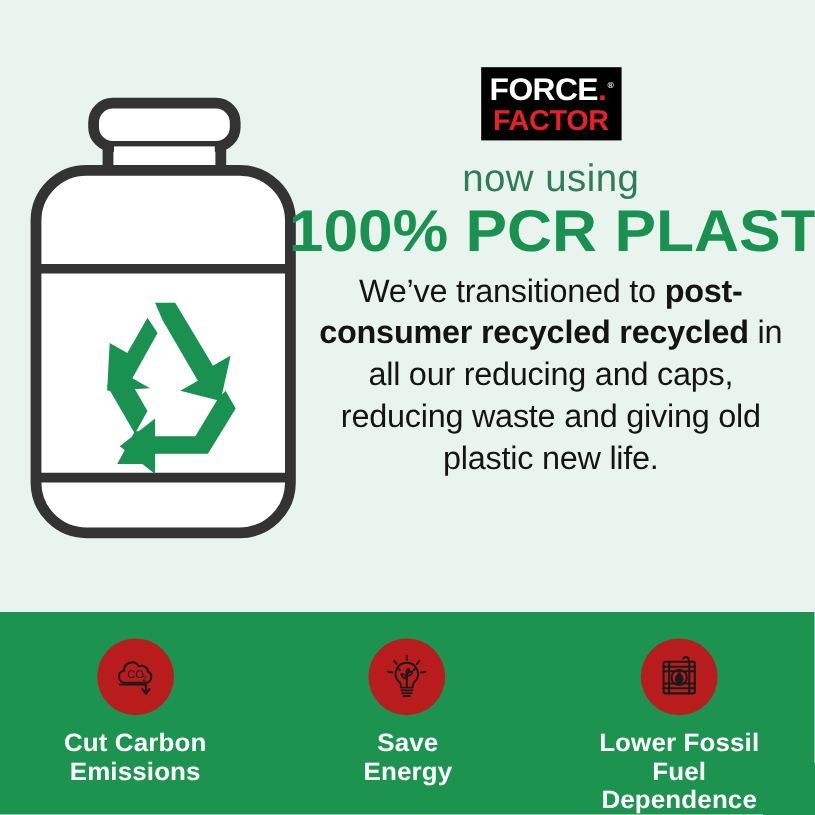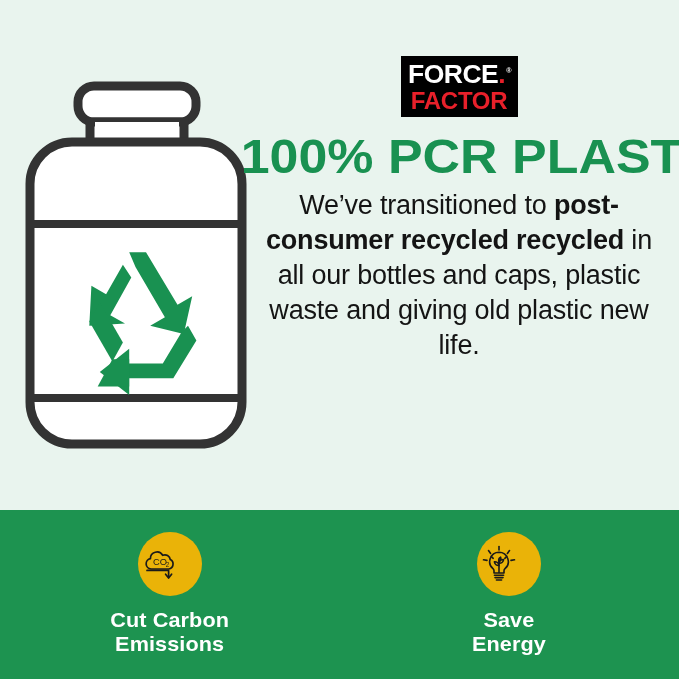--- a/index.html
+++ b/index.html
@@ -156,23 +156,24 @@
   .feature {
     width: 168px;
     display: flex;
     flex-direction: column;
     align-items: center;
   }
   .feature-icon {
     width: 64px;
     height: 64px;
     border-radius: 50%;
-    background: #eab308;
+    background: #b91c1c;
     display: flex;
     align-items: center;
+    justify-content: center;
     margin-bottom: 12px;
   }
   .feature-icon svg {
     display: block;
   }
   .feature-label {
     color: #ffffff;
     font-family: "Liberation Sans Narrow", "Liberation Sans", sans-serif;
     font-weight: 700;
     font-size: 21px;
@@ -222,24 +223,25 @@
 
     <div class="right-col">
 
       <div class="logo-row">
         <div class="logo-box">
           <div class="logo-force"><span>FORCE</span><span class="dot">.</span><span class="logo-reg">®</span></div>
           <div class="logo-factor">FACTOR</div>
         </div>
       </div>
 
+      <div class="eyebrow">now using</div>
 
       <div class="headline">100% PCR PLASTIC</div>
 
-      <p class="body-copy"><span>We’ve transitioned to</span> <b>post-consumer recycled</b> <b>recycled</b><span> in all our bottles and caps, plastic waste and giving old plastic new life.</span></p>
+      <p class="body-copy"><span>We’ve transitioned to</span> <b>post-consumer recycled</b> <b>recycled</b><span> in all our reducing and caps, reducing waste and giving old plastic new life.</span></p>
 
     </div>
   </div>
 
   <div class="banner">
 
 
     <div class="feature">
       <div class="feature-icon">
         <svg width="44" height="44" viewBox="0 0 44 44" fill="none" stroke="#1a1a1a" stroke-width="1.7" stroke-linecap="round" stroke-linejoin="round">
@@ -275,15 +277,35 @@
           <path d="M22 23.4 a4.2 4.2 0 0 1 -4.6 -3.6 a4.2 4.2 0 0 1 4.6 3.6 Z"></path>
           <path d="M22 19.6 a3.6 3.6 0 0 0 1.6 -4.4 a3.6 3.6 0 0 0 -1.6 4.4 Z"></path>
         </svg>
       </div>
       <div class="feature-label">
         <div>Save</div>
         <div>Energy</div>
       </div>
     </div>
 
+    <div class="feature">
+      <div class="feature-icon">
+        <svg width="44" height="44" viewBox="0 0 44 44" fill="none" stroke="#1a1a1a" stroke-width="1.7" stroke-linecap="round" stroke-linejoin="round">
+          <path d="M25.5 6.6 a2.4 2.4 0 0 1 4.4 1.6 L29.9 9.4"></path>
+          <rect x="9" y="9.4" width="26" height="26.4" rx="1.6" ry="1.6"></rect>
+          <path d="M9 13.6 L35 13.6"></path>
+          <path d="M9 17.4 L35 17.4"></path>
+          <path x1="9" y1="27" x2="35" y2="27" d="M9 27.6 L35 27.6"></path>
+          <path d="M9 31.6 L35 31.6"></path>
+          <path d="M13.6 9.4 L13.6 35.8"></path>
+          <path d="M30.4 9.4 L30.4 35.8"></path>
+          <circle cx="22" cy="22.5" r="6.4"></circle>
+          <path d="M22 17.8 c 2.6 3 3.6 4.3 3.6 6.1 a3.6 3.6 0 0 1 -7.2 0 c 0 -1.8 1 -3.1 3.6 -6.1 Z" fill="#1a1a1a" stroke="none"></path>
+        </svg>
+      </div>
+      <div class="feature-label">
+        <div>Lower Fossil Fuel</div>
+        <div>Dependence</div>
+      </div>
+    </div>
 
   </div>
 </div>
 
 </body></html>

